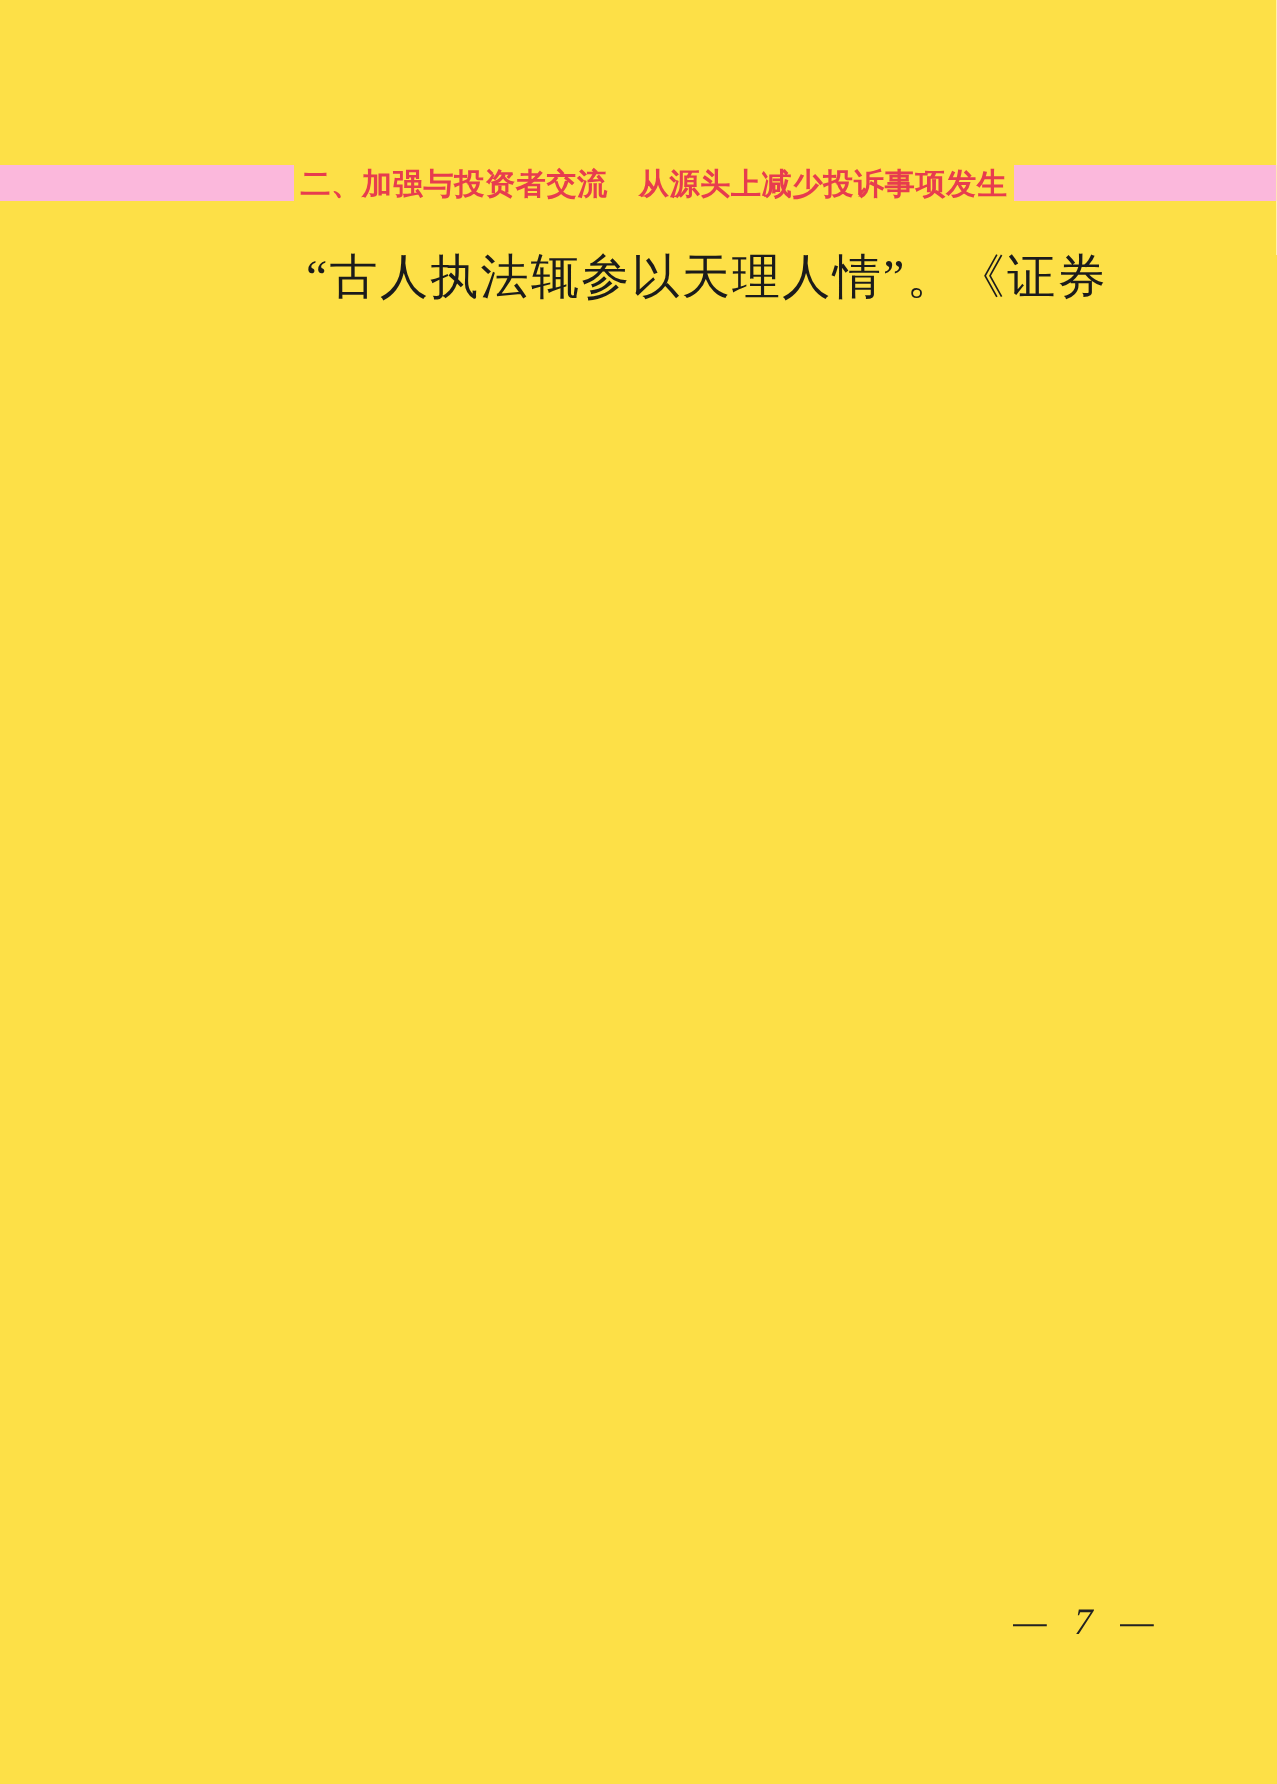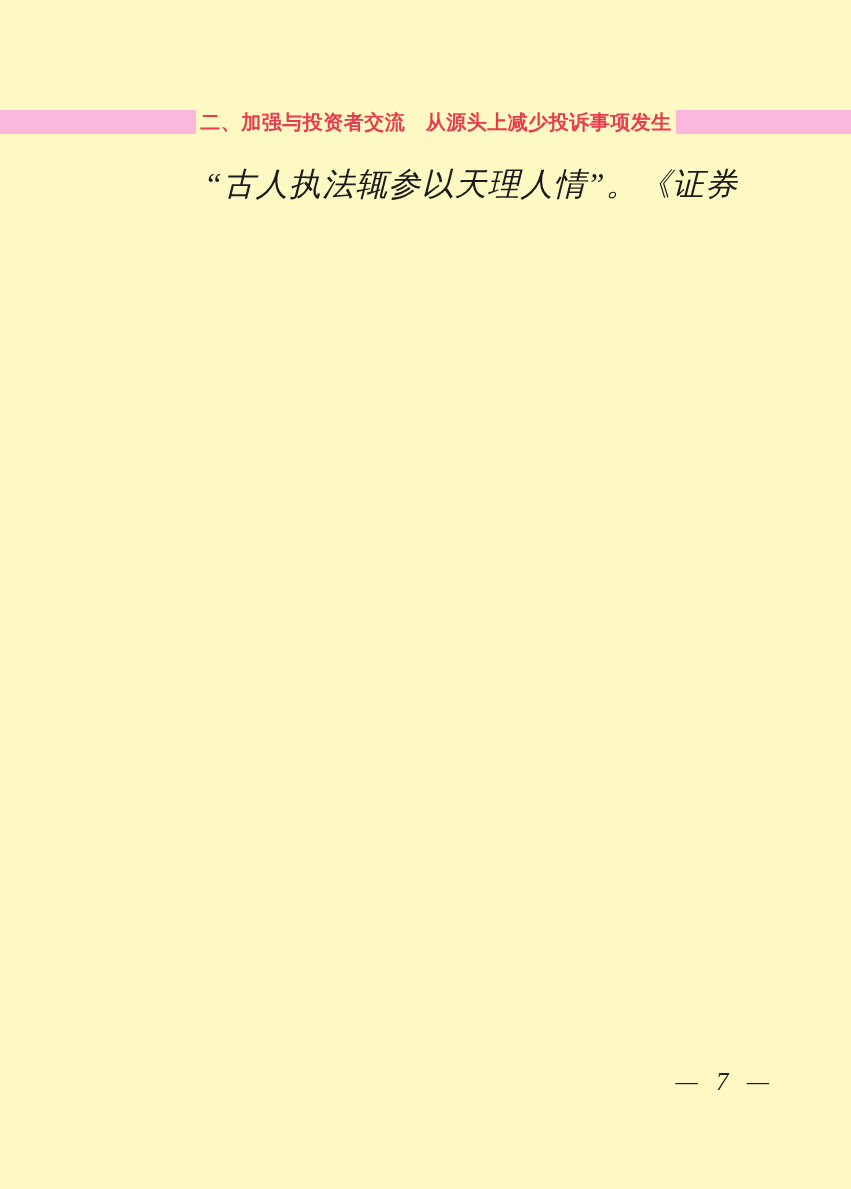--- a/index.html
+++ b/index.html
@@ -7,21 +7,21 @@
     width: 851px;
     height: 1189px;
     background: #ffffff;
     font-family: "Liberation Serif", "DejaVu Serif", serif;
     overflow: hidden;
   }
   .page {
     position: relative;
     width: 851px;
     height: 1189px;
-    background: #fef9c3;
+    background: #fde047;
   }
 
   
   .running-head {
     position: absolute;
     top: 109px;
     left: 0;
     right: 0;
     height: 26px;
     display: flex;
@@ -52,21 +52,21 @@
     top: 158px;
     width: 597px;
     font-size: 32px;
     line-height: 52px;
     color: #1b1b1b;
     text-align: justify;
     text-justify: inter-ideograph;
   }
   .para { margin: 0; text-indent: 2em; }
   .para.no-indent { text-indent: 0; }
-  .para.continued { text-align-last: justify; font-style: italic; }
+  .para.continued { text-align-last: justify; }
 
   
   .folio {
     position: absolute;
     top: 1068px;
     right: 76px;
     font-family: "Liberation Serif", "DejaVu Serif", serif;
     font-style: italic;
     font-size: 25px;
     letter-spacing: 6px;

